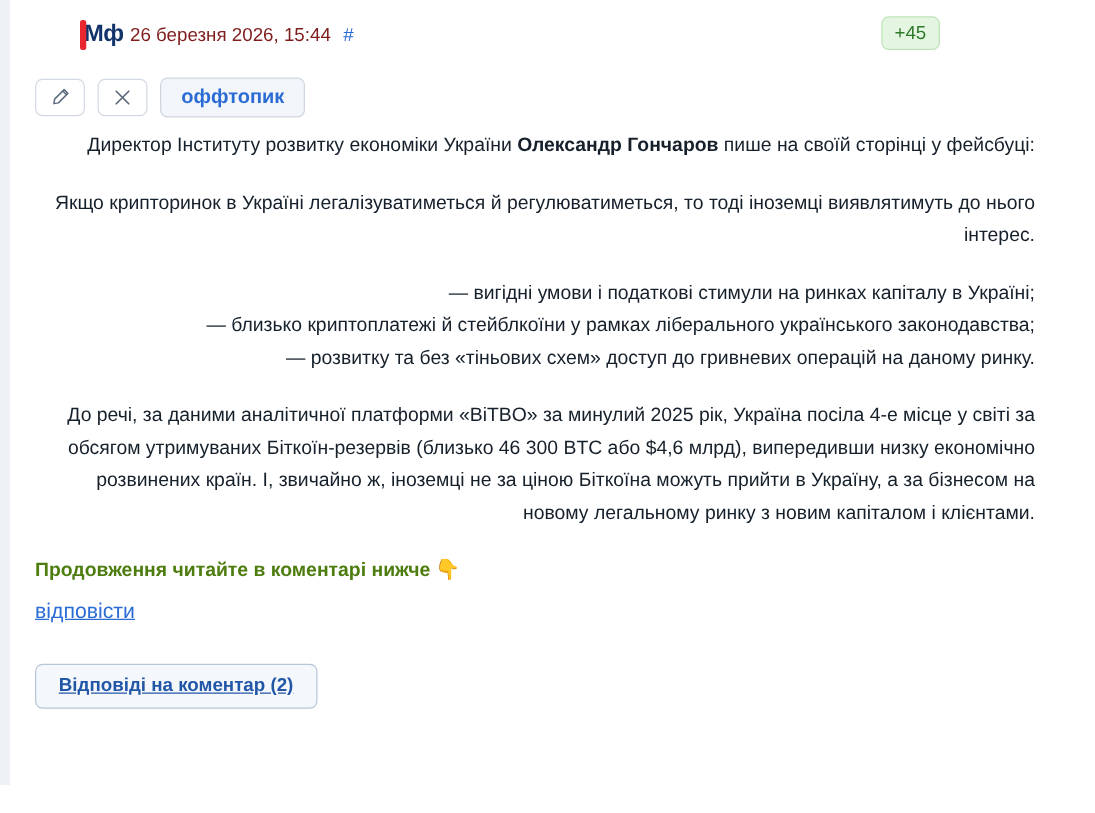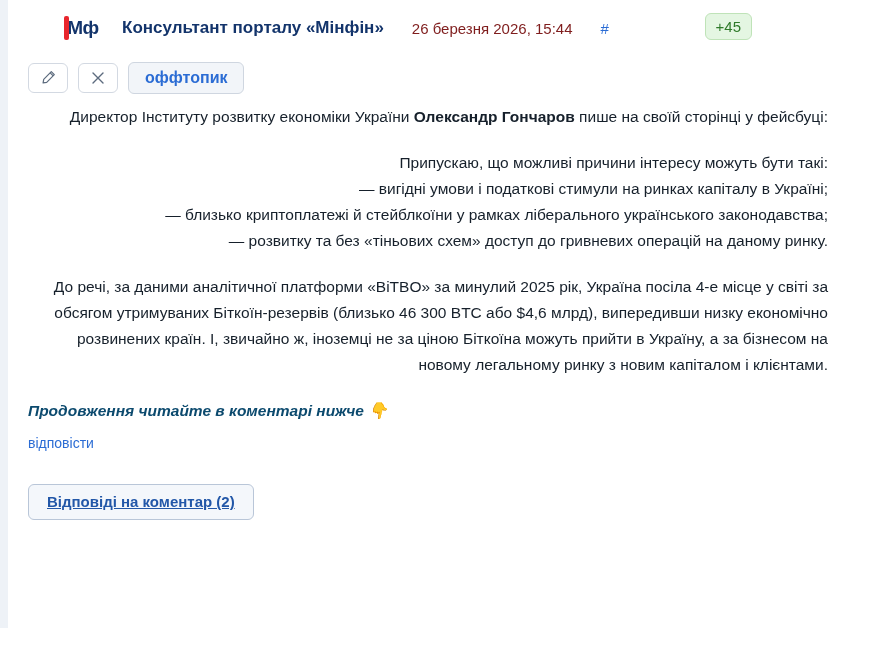--- a/index.html
+++ b/index.html
@@ -33,21 +33,21 @@
     position: absolute;
     left: 28px;
     top: 0;
     width: 820px;
   }
   
   .head-row {
     display: flex;
     align-items: center;
     height: 56px;
-    gap: 28px;
+    gap: 10px;
     padding-left: 36px;
   }
   .logo {
     width: 30px;
     height: 30px;
     border-radius: 5px;
     background: #ffffff;
     position: relative;
     flex: 0 0 auto;
     display: flex;
@@ -145,28 +145,28 @@
     color: #16202b;
     margin-top: 6px;
     max-width: 800px;
   }
   .para { margin: 0 0 20px 0; text-align: right; }
   .para b { font-weight: bold; }
   .list-line { display: block; }
   .cta {
     font-size: 15.5px;
     font-weight: bold;
-    color: #0c4a6e;
+    color: #4d7c0f;
     margin: 0 0 2px 0;
-    font-style: italic;
   }
   .cta .hand { font-size: 16px; }
   .reply-link {
-    font-size: 14px;
+    font-size: 17px;
     color: #2b6cd4;
+    text-decoration: underline;
     cursor: pointer;
     display: inline-block;
     margin-top: 4px;
     text-align: right;
   }
   .replies-btn {
     margin-top: 28px;
     height: 36px;
     padding: 0 18px;
     display: inline-flex;
@@ -199,21 +199,20 @@
   <div class="comment-rail"></div>
   <div class="bottom-strip"></div>
 
   <div class="comment-body">
 
     <div class="head-row">
       <div class="logo">
         <span class="bar"></span>
         <span class="mark">Мф</span>
       </div>
-      <span class="author">Консультант порталу «Мінфін»</span>
       <span class="timestamp">26 березня 2026, 15:44</span>
       <a class="anchor-link">#</a>
     </div>
 
     <div class="rating">+45</div>
 
     <div class="action-row">
       <div class="icon-btn">
         <svg width="16" height="16" viewBox="0 0 16 16" aria-hidden="true">
           <path d="M11.3 1.7l3 3-7.6 7.6-3.6 0.6 0.6-3.6z" fill="none" stroke="#5c6b7e" stroke-width="1.2" stroke-linejoin="round"></path>
@@ -229,23 +228,23 @@
         <span>оффтопик</span>
       </div>
     </div>
 
     <div class="text-block">
 
       <p class="para">
         <span>Директор Інституту розвитку економіки України </span><b>Олександр Гончаров</b><span> пише на своїй сторінці у фейсбуці:</span>
       </p>
 
+      <p class="para">Якщо крипторинок в Україні легалізуватиметься й регулюватиметься, то тоді іноземці виявлятимуть до нього інтерес.</p>
 
       <p class="para">
-        <span class="list-line">Припускаю, що можливі причини інтересу можуть бути такі:</span>
         <span class="list-line">— вигідні умови і податкові стимули на ринках капіталу в Україні;</span>
         <span class="list-line">— близько криптоплатежі й стейблкоїни у рамках ліберального українського законодавства;</span>
         <span class="list-line">— розвитку та без «тіньових схем» доступ до гривневих операцій на даному ринку.</span>
       </p>
 
       <p class="para">До речі, за даними аналітичної платформи «BiTBO» за минулий 2025 рік, Україна посіла 4-е місце у світі за обсягом утримуваних Біткоїн-резервів (близько 46 300 BTC або $4,6 млрд), випередивши низку економічно розвинених країн. І, звичайно ж, іноземці не за ціною Біткоїна можуть прийти в Україну, а за бізнесом на новому легальному ринку з новим капіталом і клієнтами.</p>
 
       <p class="cta">
         <span>Продовження читайте в коментарі нижче </span><span class="hand">👇</span>
       </p>

